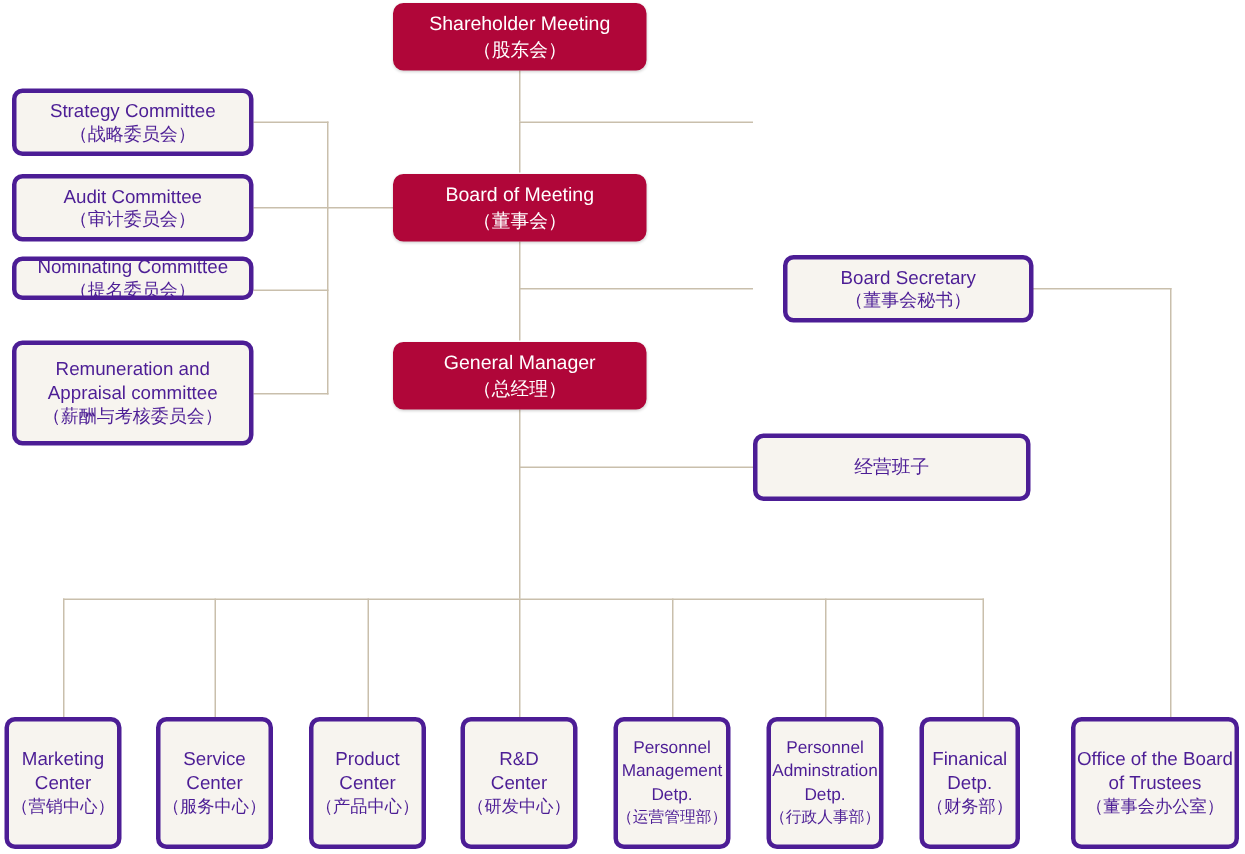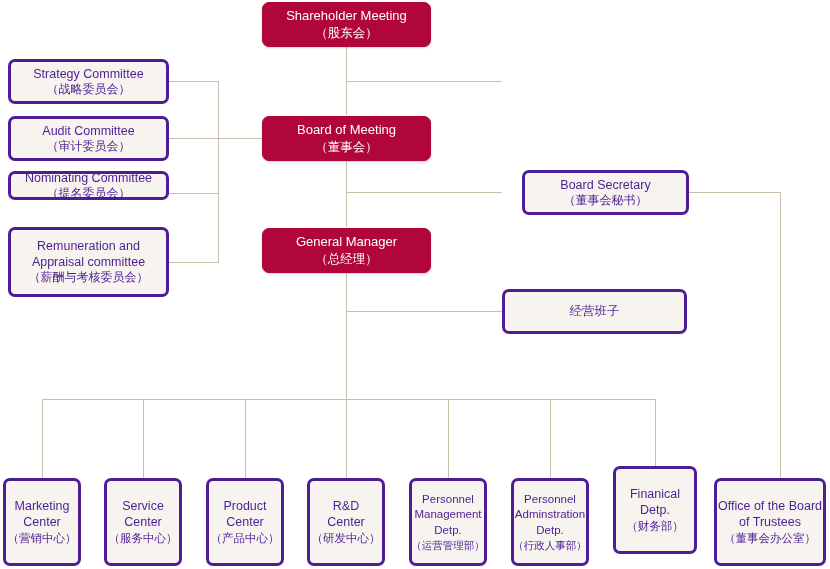--- a/index.html
+++ b/index.html
@@ -167,21 +167,21 @@
     <span class="cn">（运营管理部）</span>
   </div>
 
   <div class="node light dept small" style="left:511px;top:478px;width:78px;height:88px;">
     <span class="en">Personnel</span>
     <span class="en">Adminstration</span>
     <span class="en">Detp.</span>
     <span class="cn">（行政人事部）</span>
   </div>
 
-  <div class="node light dept" style="left:613px;top:466px;width:84px;height:88px;">
+  <div class="node light dept" style="left:613px;top:478px;width:67px;height:88px;">
     <span class="en">Finanical</span>
     <span class="en">Detp.</span>
     <span class="cn">（财务部）</span>
   </div>
 
   <div class="node light dept" style="left:714px;top:478px;width:112px;height:88px;">
     <span class="en">Office of the Board</span>
     <span class="en">of Trustees</span>
     <span class="cn">（董事会办公室）</span>
   </div>

